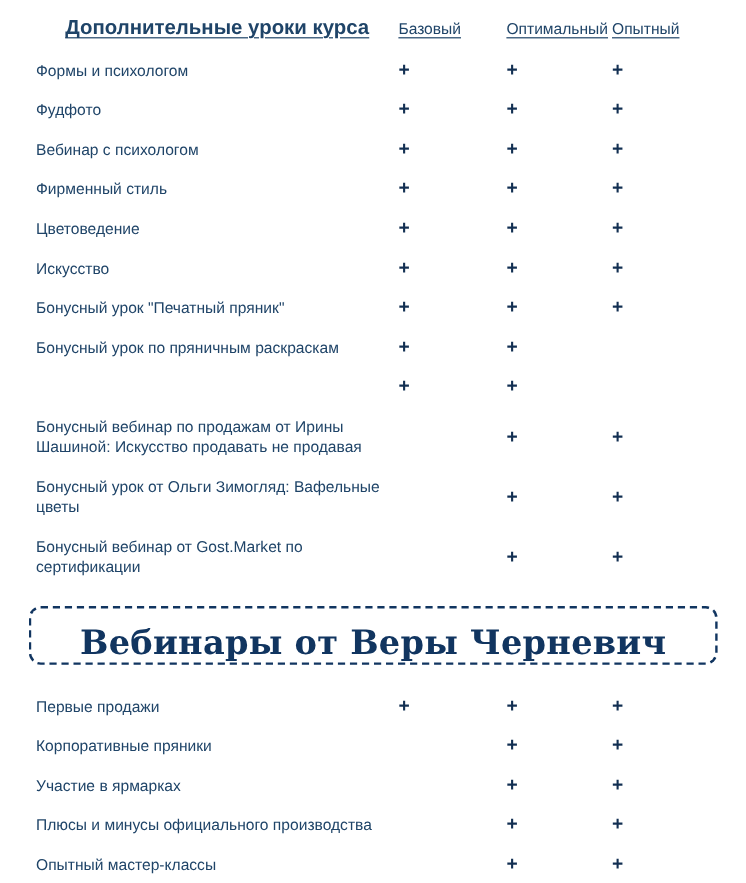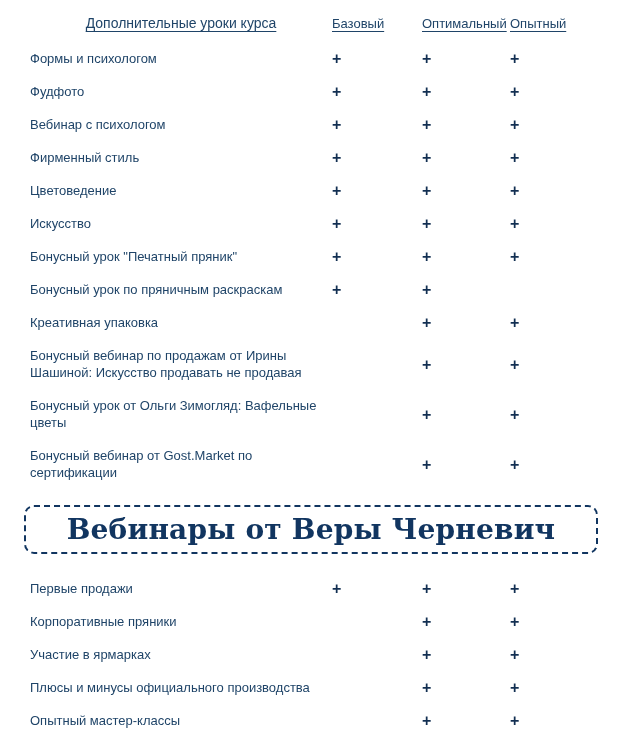--- a/index.html
+++ b/index.html
@@ -40,36 +40,37 @@
   }
   .header-row {
     padding-top: 6px;
     padding-bottom: 10px;
   }
   .header-row .label {
     text-align: center;
   }
   .header-row a {
     color: var(--text-color);
-    font-size: 14px;
+    font-size: 17px;
     text-decoration: underline;
     text-underline-offset: 3px;
     cursor: pointer;
+    font-weight: bold;
   }
   .header-row .cell a {
     font-size: 13px;
     font-weight: 400;
   }
   .banner {
     margin: 16px 24px 18px 24px;
     height: 49px;
     border: 2px dashed var(--banner-color);
     border-radius: 10px;
     display: flex;
-    align-items: center;
+    align-items: flex-end;
     justify-content: center;
   }
   .banner .banner-title {
     font-family: "DejaVu Serif", serif;
     font-weight: 700;
     font-size: 28px;
     color: var(--banner-color);
     letter-spacing: 0.2px;
     white-space: nowrap;
   }
@@ -146,21 +147,20 @@
   </div>
 
   <div class="row">
     <div class="label">Бонусный урок по пряничным раскраскам</div>
     <div class="cell">+</div>
     <div class="cell">+</div>
     <div class="cell"></div>
   </div>
 
   <div class="row">
-    <div class="label">Креативная упаковка</div>
     <div class="cell"></div>
     <div class="cell">+</div>
     <div class="cell">+</div>
   </div>
 
   <div class="row">
     <div class="label">Бонусный вебинар по продажам от Ирины Шашиной: Искусство продавать не продавая</div>
     <div class="cell"></div>
     <div class="cell">+</div>
     <div class="cell">+</div>

